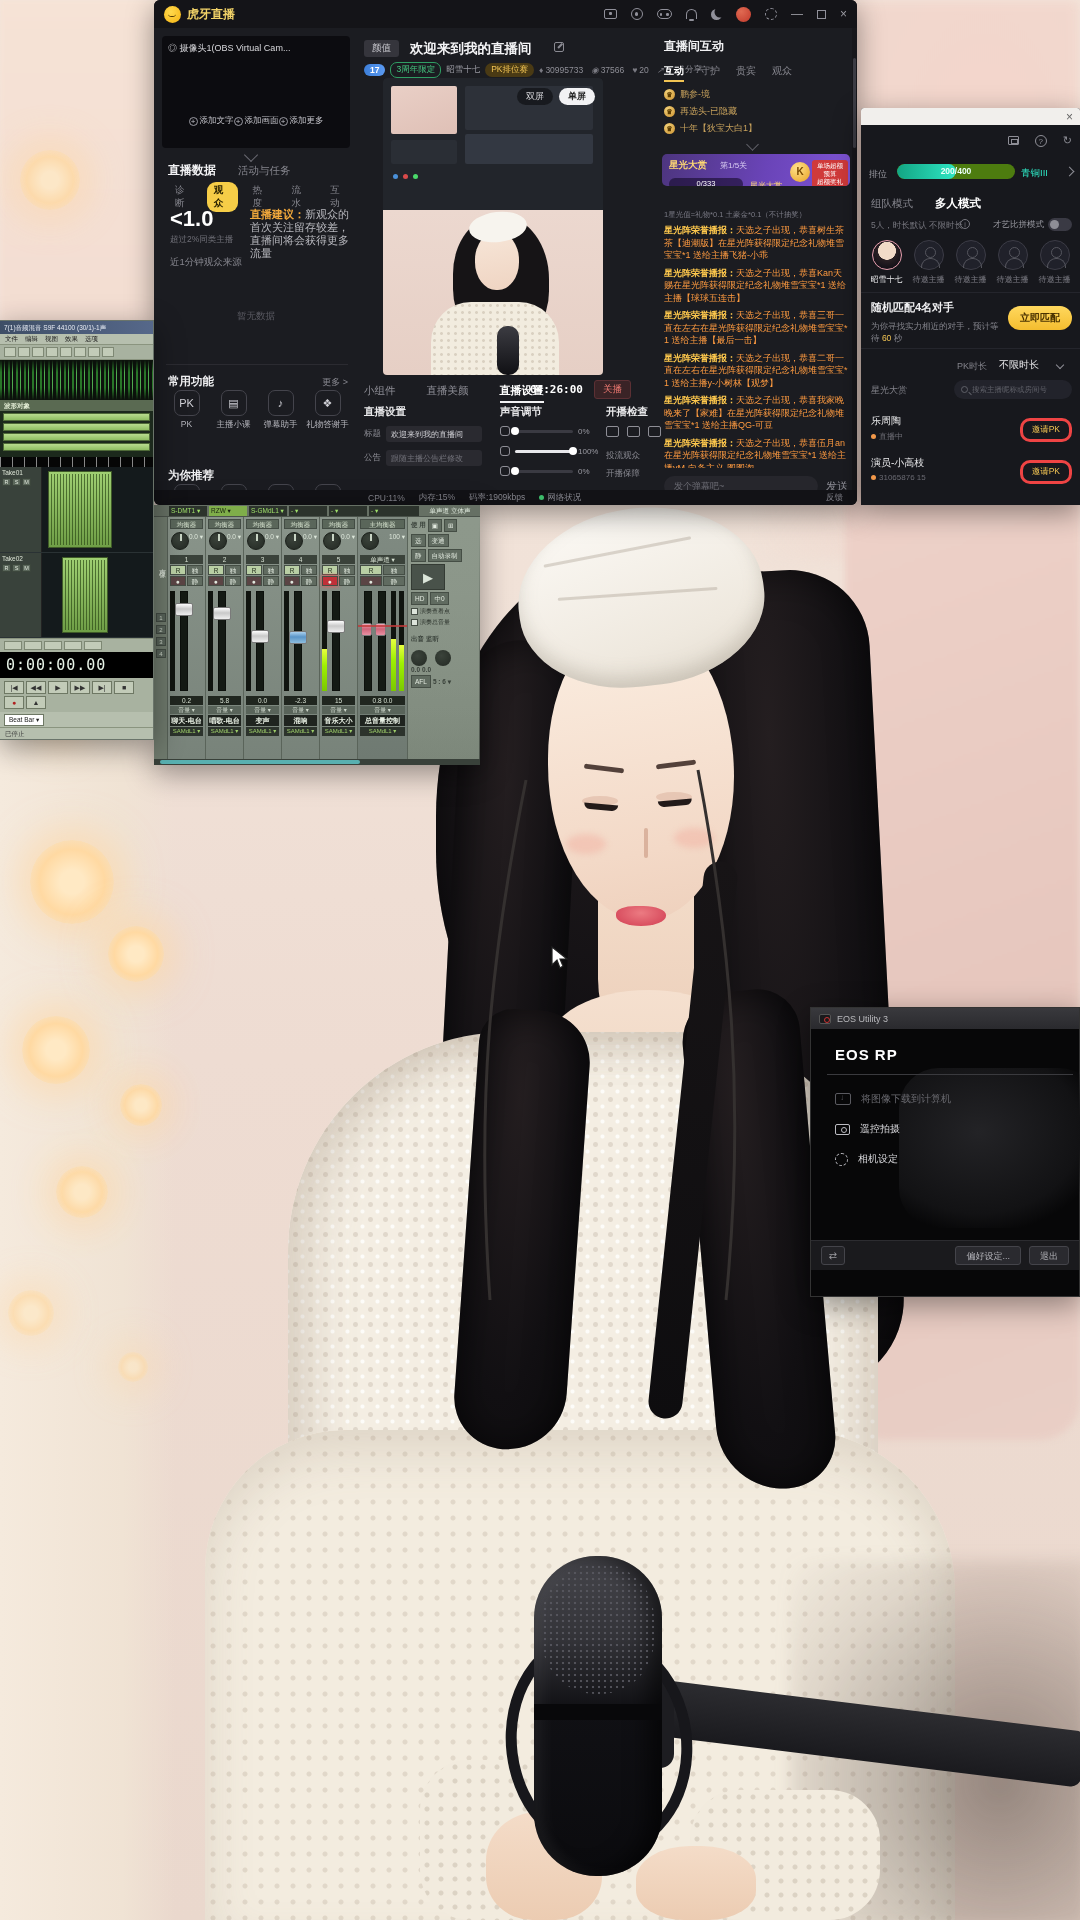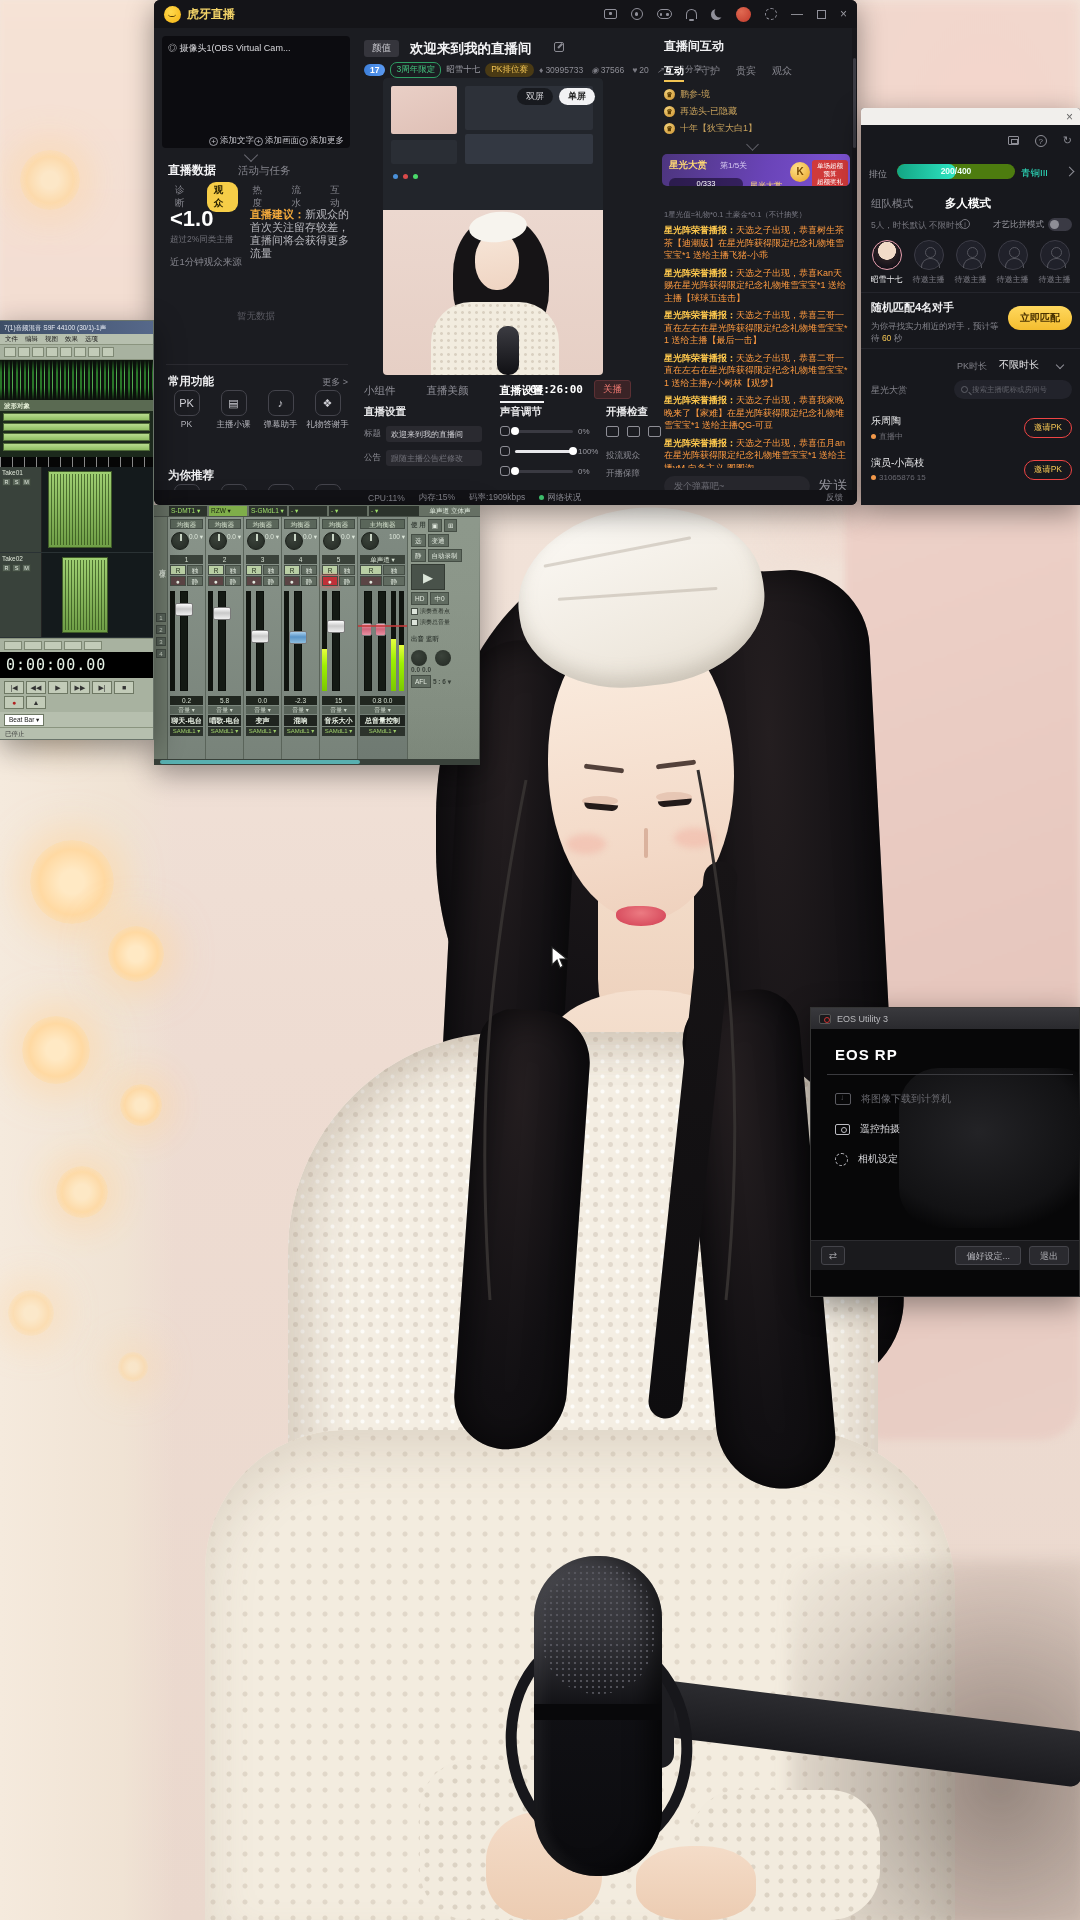--- a/index.html
+++ b/index.html
@@ -71,21 +71,21 @@
 .ic-moon{width:11px;height:11px;border-radius:50%;box-shadow:inset 3.5px -2.5px 0 0 #90909a}
 .ic-avatar{width:15px;height:15px;border-radius:50%;background:radial-gradient(circle at 35% 30%,#e06a52,#c23a2c)}
 .ic-gear{width:12px;height:12px;border:1.6px dashed #90909a;border-radius:50%}
 .ic-max{width:9px;height:9px;border:1.3px solid #90909a}
 .hy-winbtn{font-size:12px;color:#9a9aa2}
 
 
 .hy-side{position:absolute;left:4px;top:28px;width:196px;height:462px}
 .hy-preview{position:absolute;left:4px;top:8px;width:188px;height:112px;background:#0c0c10;border-radius:4px;padding:6px}
 .hy-srclabel{font-size:9px;color:#d8d8dc}
-.hy-addrow{position:absolute;left:6px;bottom:1px;width:176px;display:flex;justify-content:flex-end;font-size:8.5px;color:#c2c2c8}
+.hy-addrow{position:absolute;left:6px;bottom:21px;width:176px;display:flex;justify-content:center;font-size:8.5px;color:#c2c2c8}
 .hy-addrow .plus{display:inline-block;width:9px;height:9px;border:1px solid #9a9aa2;border-radius:50%;text-align:center;line-height:7px;font-size:8px;margin-right:2px;vertical-align:-1px}
 .hy-chev{position:absolute;left:88px;top:122px;width:10px;height:10px;border-left:1.5px solid #6a6a72;border-bottom:1.5px solid #6a6a72;transform:rotate(-45deg)}
 .hy-sechdr{position:absolute;left:10px;top:134px;display:flex;gap:22px;align-items:baseline}
 .hy-sechdr .on{font-size:12px;font-weight:bold;color:#f2f2f4}
 .hy-sechdr .off{font-size:10.5px;color:#86868e}
 .hy-dtabs{position:absolute;left:10px;top:154px;display:flex;gap:8px}
 .hy-dtabs .chip{font-size:9.5px;color:#86868e;padding:2px 7px;border-radius:9px}
 .hy-dtabs .chip.act{background:#f6cd47;color:#2a2200;font-weight:bold}
 .hy-metric{position:absolute;left:12px;top:178px;font-size:22px;font-weight:bold;color:#fff}
 .hy-metric-sub{position:absolute;left:12px;top:206px;font-size:8.5px;color:#6e6e76}
@@ -167,42 +167,42 @@
 .hc-coin{position:absolute;left:128px;top:8px;width:20px;height:20px;border-radius:50%;background:radial-gradient(circle at 35% 30%,#ffe18a,#e8a224);color:#7a4a00;font-weight:bold;font-size:10px;text-align:center;line-height:20px}
 .hc-promo{position:absolute;left:150px;top:6px;width:36px;font-size:6.5px;line-height:8px;color:#fff;background:#d03a3a;border-radius:3px;padding:2px 2px;text-align:center}
 .hc-rule{position:absolute;left:4px;top:182px;width:184px;font-size:7.5px;color:#7a7a85}
 .hc-msgs{position:absolute;left:4px;top:196px;width:184px;height:244px;overflow:hidden;display:flex;flex-direction:column;gap:5px}
 .hc-msg{font-size:9px;line-height:12.5px;word-break:break-all}
 .hc-msg .pf{color:#ffc94d;font-weight:bold}
 .hc-msg .bd{color:#ff9b40}
 .hc-inputrow{position:absolute;left:4px;top:448px;width:184px;display:flex;align-items:center;gap:8px}
 .hc-input{flex:1;height:20px;background:#26262c;border:none;border-radius:10px;padding:0 10px;font-size:9px;color:#cfcfd4;font-family:"Liberation Sans",sans-serif}
 .hc-input::placeholder{color:#6a6a72}
-.hc-send{font-size:15px;color:#8e8e96}
+.hc-send{font-size:11px;color:#8e8e96}
 .hy-scroll{position:absolute;left:698px;top:28px;width:5px;height:462px;background:#17171b}
 .hy-scroll .thumb{position:absolute;left:1px;top:30px;width:3px;height:90px;background:#3c3c44;border-radius:2px}
 .hy-status{position:absolute;left:0;top:490px;width:703px;height:15px;background:#121216;display:flex;align-items:center;gap:14px;padding:0 14px 0 214px;font-size:8.5px;color:#82828a}
 .hy-status .dot{width:5px;height:5px;border-radius:50%;background:#3dbb6a;display:inline-block;margin-right:3px}
 .hy-status .right{margin-left:auto}
 
 
 #pk{left:861px;top:108px;width:219px;height:397px;background:#17181d;overflow:hidden;border-radius:3px 3px 0 0}
 .pk-titlebar{position:absolute;left:0;top:0;width:100%;height:17px;background:#f1efec;display:flex;align-items:center;justify-content:flex-end;padding:0 7px}
 .pk-close{color:#666;font-size:12px;line-height:12px}
 .pk-icons{position:absolute;right:8px;top:26px;display:flex;gap:16px;color:#8e8e96;align-items:center}
 .pk-ic1{width:11px;height:9px;border:1.2px solid #8e8e96;border-radius:1px;position:relative}
 .pk-ic1::after{content:"";position:absolute;left:2px;top:2px;width:5px;height:3px;border:1px solid #8e8e96}
 .pk-ic2{width:12px;height:12px;border:1.2px solid #8e8e96;border-radius:50%;font-size:8px;line-height:11px;text-align:center;color:#8e8e96}
 .pk-rank{position:absolute;left:8px;top:60px;font-size:9px;color:#9a9aa2}
 .pk-bar{position:absolute;left:36px;top:56px;width:118px;height:15px;border-radius:8px;background:#4d7c0f;overflow:hidden}
 .pk-fill{position:absolute;left:0;top:0;height:100%;background:linear-gradient(90deg,#13a583,#2ee6c4);border-radius:8px}
 .pk-barlabel{position:absolute;width:100%;text-align:center;font-size:8.5px;color:#eafff8;line-height:15px;font-weight:bold}
 .pk-tier{position:absolute;left:160px;top:59px;font-size:9.5px;color:#2ee6c4}
 .pk-chev{position:absolute;left:205px;top:60px;width:7px;height:7px;border-right:1.5px solid #8e8e96;border-top:1.5px solid #8e8e96;transform:rotate(45deg)}
-.pk-tabs{position:absolute;left:10px;top:88px;display:flex;gap:32px;align-items:center}
+.pk-tabs{position:absolute;left:10px;top:88px;display:flex;gap:22px;align-items:center}
 .pk-tabs .off{font-size:10.5px;color:#86868e}
 .pk-tabs .on{font-size:11.5px;color:#fff;font-weight:bold}
 .pk-caption{position:absolute;left:10px;top:112px;font-size:8.5px;color:#76767e}
 .pk-talent{position:absolute;right:36px;top:111px;font-size:8.5px;color:#9a9aa2}
 .pk-info{position:absolute;right:110px;top:111px;width:10px;height:10px;border:1px solid #76767e;border-radius:50%;font-size:7px;text-align:center;line-height:9px;color:#76767e}
 .pk-toggle{position:absolute;right:8px;top:110px;width:24px;height:13px;border-radius:7px;background:#3a3a44}
 .pk-toggle::after{content:"";position:absolute;left:2px;top:2px;width:9px;height:9px;border-radius:50%;background:#8e8e96}
 .pk-avas{position:absolute;left:6px;top:132px;width:207px;display:flex;justify-content:space-between}
 .pk-ava{width:39px;text-align:center}
 .pk-ava .c{width:30px;height:30px;border-radius:50%;margin:0 auto 4px;position:relative}
@@ -224,21 +224,21 @@
 .pk-search{position:absolute;right:8px;top:272px;width:118px;height:19px;background:#22232b;border-radius:10px;display:flex;align-items:center;padding:0 7px;gap:4px}
 .pk-search .mag{width:7px;height:7px;border:1.2px solid #5f6068;border-radius:50%;position:relative;flex:none}
 .pk-search .mag::after{content:"";position:absolute;left:6px;top:6px;width:4px;height:1.2px;background:#5f6068;transform:rotate(45deg)}
 .pk-search input{background:transparent;border:none;width:100%;font-size:7.5px;color:#cfcfd4;font-family:"Liberation Sans",sans-serif}
 .pk-search input::placeholder{color:#5f6068}
 .pk-rows{position:absolute;left:0;top:300px;width:219px}
 .pk-row{position:relative;height:42px;padding:6px 8px 0 10px}
 .pk-row .nm{font-size:10px;color:#e8e8ea}
 .pk-row .sb{font-size:8px;color:#6a6a72;margin-top:3px}
 .pk-row .sb .ld{display:inline-block;width:5px;height:5px;border-radius:50%;background:#f2984a;margin-right:3px}
-.pk-row .btn{position:absolute;right:8px;top:10px;border:1px solid #ef4444;color:#f2c453;font-size:8.5px;border-radius:10px;padding:3px 9px}
+.pk-row .btn{position:absolute;right:8px;top:10px;border:3px solid #ef4444;color:#f2c453;font-size:8.5px;border-radius:10px;padding:3px 9px}
 
 
 #mixer{left:154px;top:505px;width:326px;height:260px;background:#78827600;font-size:7px}
 .mx-frame{position:absolute;inset:0;background:linear-gradient(180deg,#8d988b,#7c877a);border:1px solid #4a524a}
 .mx-head{position:absolute;left:0;top:0;width:326px;height:12px;display:flex;background:#667064;border-bottom:1px solid #4a524a}
 .mx-head .cellgap{width:14px}
 .mx-head .cell{width:38px;height:10px;margin:1px 1px 0 1px;background:#2c332c;color:#9fe06a;font-size:6.5px;line-height:10px;padding:0 2px;white-space:nowrap;overflow:hidden}
 .mx-head .cell.green{background:#7fae4a;color:#1a2410}
 .mx-head .cellm{width:50px}
 .mx-head .modes{flex:1;color:#dce6da;font-size:6.5px;line-height:12px;text-align:center}

